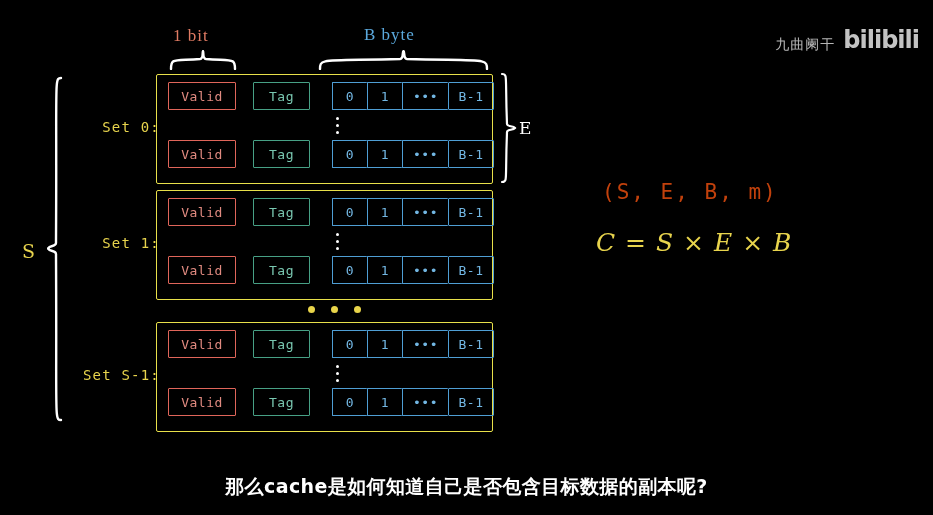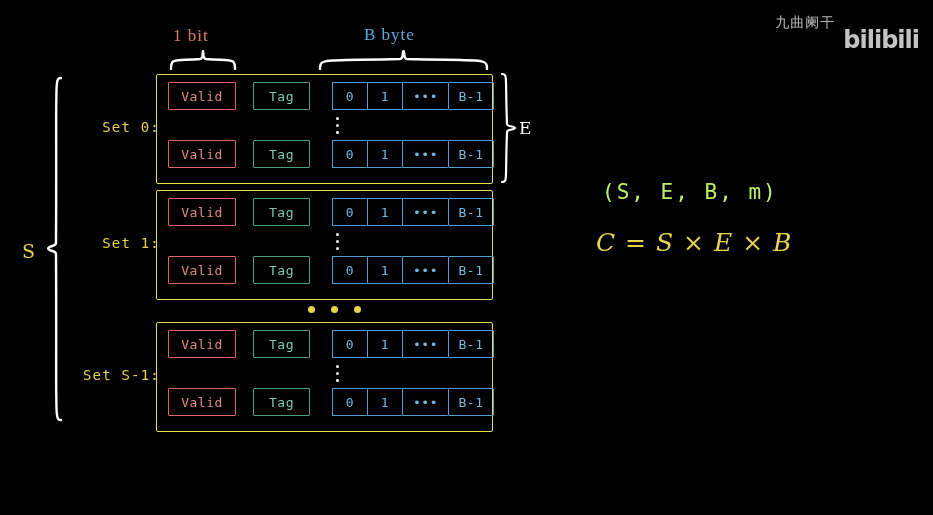--- a/index.html
+++ b/index.html
@@ -22,21 +22,21 @@
     height: 515px;
     background: #000000;
   }
 
   
   .watermark {
     position: absolute;
     right: 14px;
     top: 14px;
     display: flex;
-    align-items: flex-start;
+    align-items: flex-end;
     gap: 8px;
   }
   .wm-name {
     color: #d6d6d6;
     font-family: "DejaVu Sans", sans-serif;
     font-size: 14px;
     letter-spacing: 1px;
     opacity: .85;
   }
   .wm-logo {
@@ -172,21 +172,21 @@
     width: 7px; height: 7px;
     background: #e8d44a;
     border-radius: 50%;
     display: block;
   }
 
   
   .formula-tuple {
     position: absolute;
     left: 602px; top: 180px;
-    color: #bef264;
+    color: #c2410c;
     font-family: "DejaVu Sans Mono", monospace;
     font-size: 21px;
     letter-spacing: 2px;
     white-space: nowrap;
   }
   .formula-c {
     position: absolute;
     left: 596px; top: 228px;
     color: #e8d44d;
     font-family: "DejaVu Serif", serif;
@@ -356,14 +356,15 @@
   <div class="formula-c">
     <span>C</span>
     <span class="op">=</span>
     <span>S</span>
     <span class="op">×</span>
     <span>E</span>
     <span class="op">×</span>
     <span>B</span>
   </div>
 
+  <div class="subtitle">那么cache是如何知道自己是否包含目标数据的副本呢?</div>
 
 </div>
 
 </body></html>

